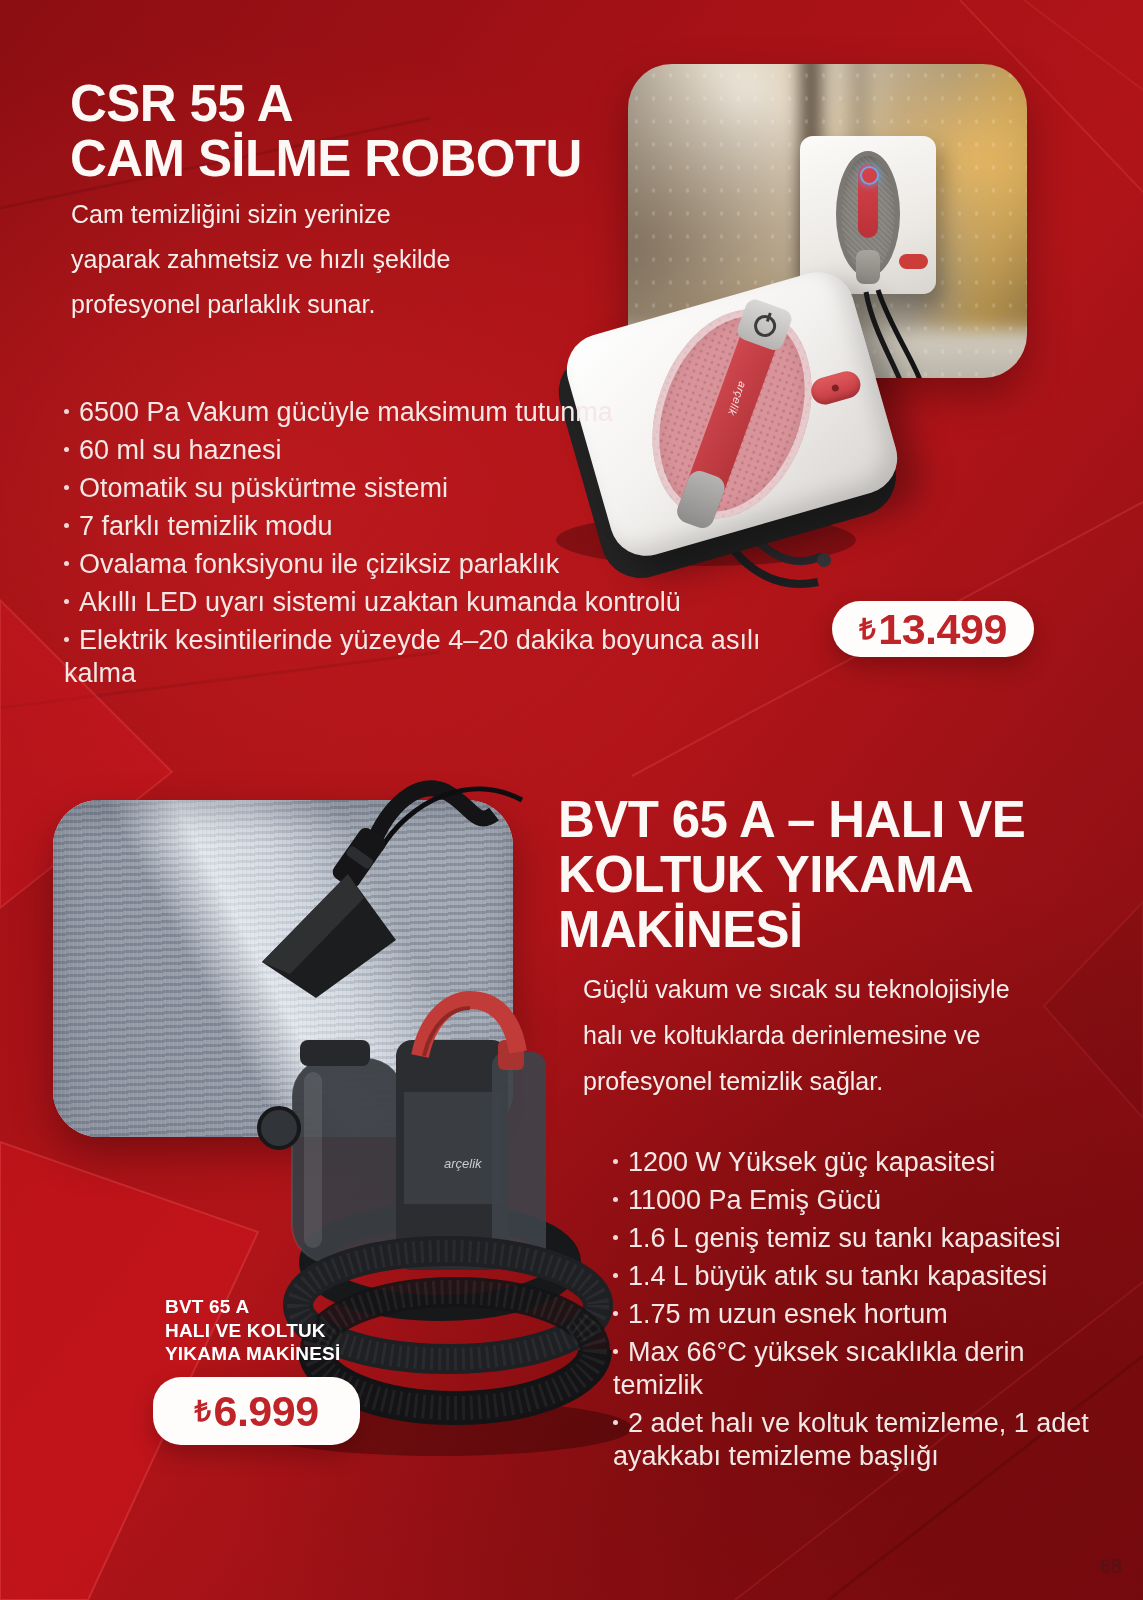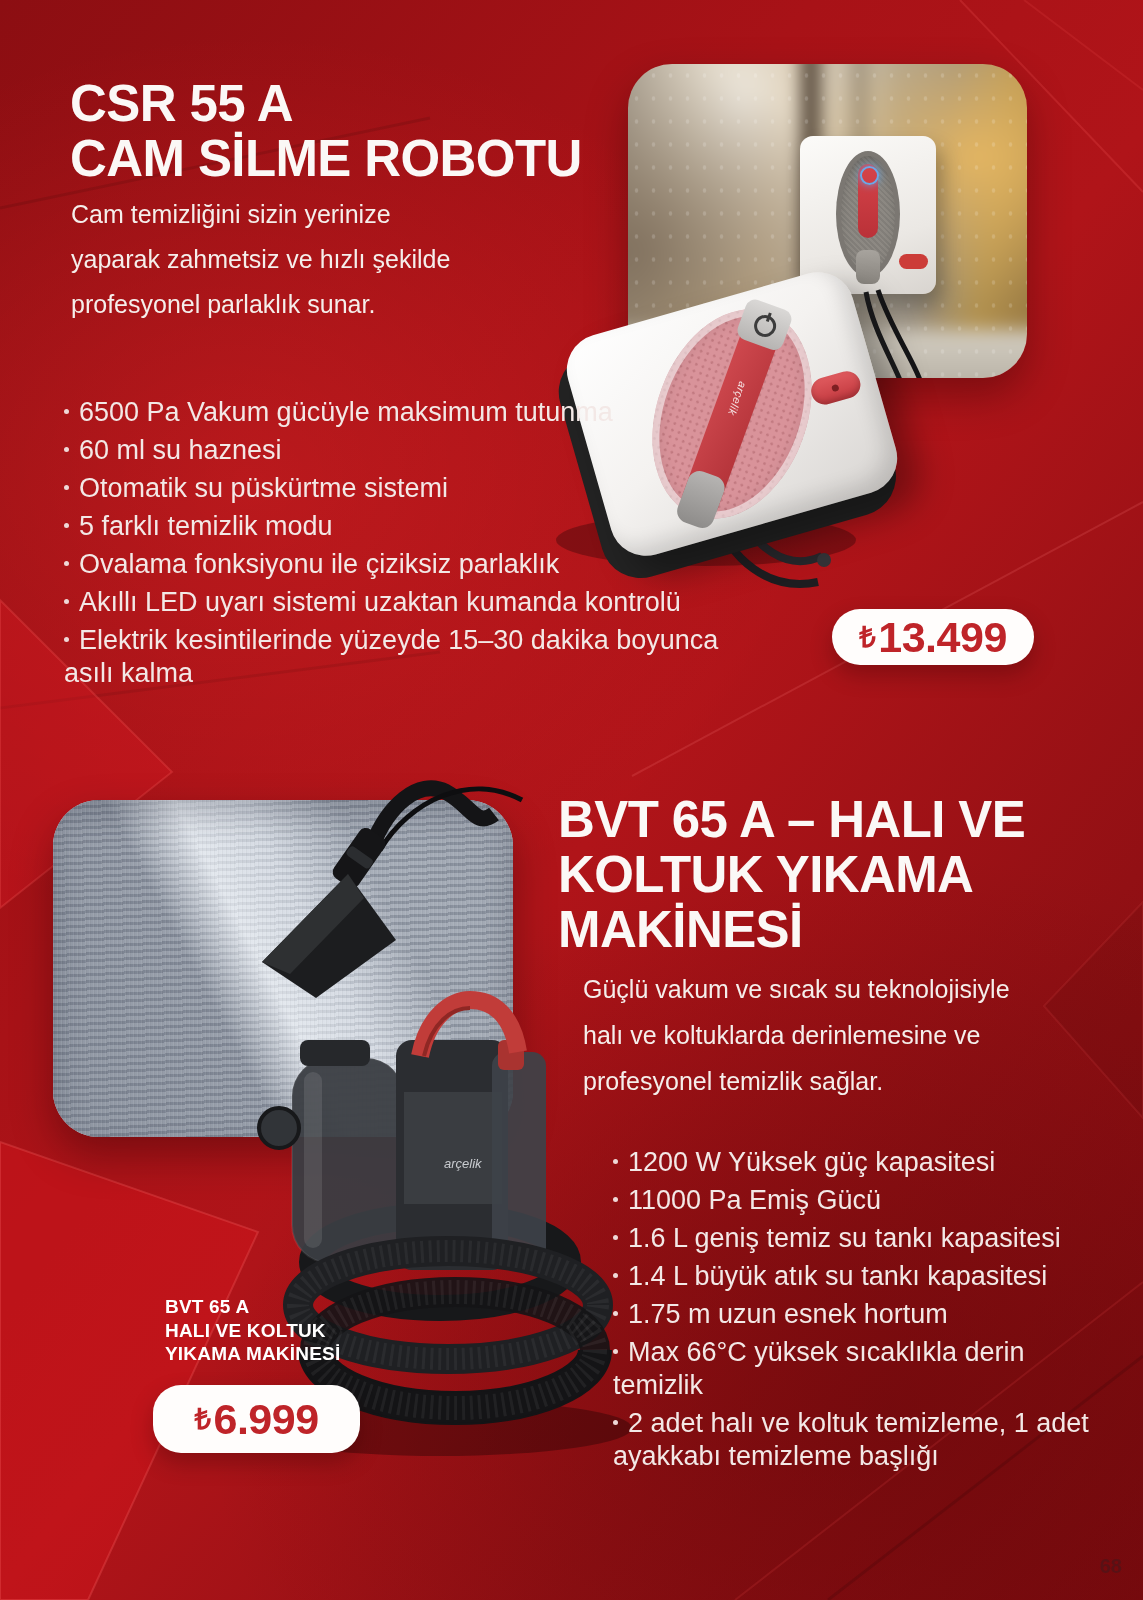--- a/index.html
+++ b/index.html
@@ -28,21 +28,21 @@
   ul.features li::before{content:"";display:inline-block;width:5px;height:5px;border-radius:50%;
     background:#efd8d7;margin:0 10px 5px 0;vertical-align:2px;}
   #p1-features{left:64px;top:396px;width:700px;}
   #p2-features{left:613px;top:1146px;width:505px;}
 
   .caption{z-index:5;color:#ffffff;font-weight:700;font-size:19px;line-height:23.5px;letter-spacing:.2px;}
   #caption1{left:835px;top:546px;}
   #caption2{left:165px;top:1295px;}
 
   .price-pill{z-index:5;background:#fffdfc;border-radius:28px;display:flex;align-items:center;justify-content:center;
-    box-shadow:0 10px 22px rgba(40,0,0,.28);margin-top:8px;}
+    box-shadow:0 10px 22px rgba(40,0,0,.28);}
   #price1{left:832px;top:601px;width:202px;height:56px;}
   #price2{left:153px;top:1377px;width:207px;height:68px;}
   .price-text{color:#bf2429;font-weight:700;font-size:43px;letter-spacing:-0.5px;white-space:nowrap;}
   .lira{font-size:29px;font-weight:700;position:relative;top:-5px;margin-right:3px;}
 
   #page-num{z-index:5;right:21px;bottom:22px;color:#541317;opacity:.85;font-weight:700;font-size:20px;}
 
   
   #card1{left:628px;top:64px;width:399px;height:314px;border-radius:44px;overflow:hidden;z-index:2;
     box-shadow:0 18px 40px rgba(30,0,0,.35);}
@@ -136,24 +136,24 @@
   <div class="abs desc" id="p1-desc">
       <div>Cam temizliğini sizin yerinize</div>
       <div>yaparak zahmetsiz ve hızlı şekilde</div>
       <div>profesyonel parlaklık sunar.</div>
     </div>
 
   <ul class="abs features" id="p1-features">
       <li>6500 Pa Vakum gücüyle maksimum tutunma</li>
       <li>60 ml su haznesi</li>
       <li>Otomatik su püskürtme sistemi</li>
-      <li>5 farklı temizlik modu</li>
+      <li>7 farklı temizlik modu</li>
       <li>Ovalama fonksiyonu ile çiziksiz parlaklık</li>
       <li>Akıllı LED uyarı sistemi uzaktan kumanda kontrolü</li>
-      <li>Elektrik kesintilerinde yüzeyde 15–30 dakika boyunca asılı kalma</li>
+      <li>Elektrik kesintilerinde yüzeyde 4–20 dakika boyunca asılı kalma</li>
     </ul>
 
   <div class="abs" id="card1">
     <div class="scene">
       <div class="post1"></div>
       <div class="post2"></div>
       <div class="sill"></div>
     </div>
     <div class="drops"></div>
     <div class="wrobot">

